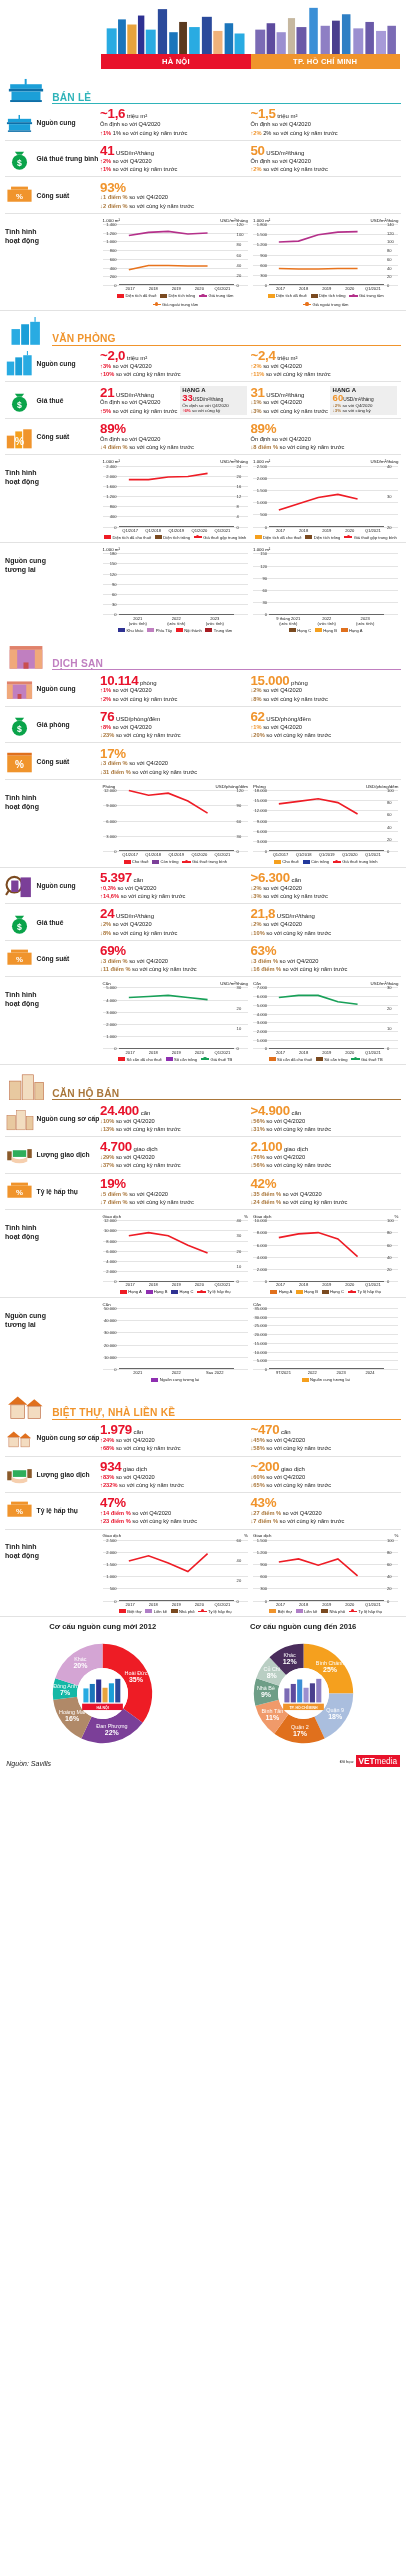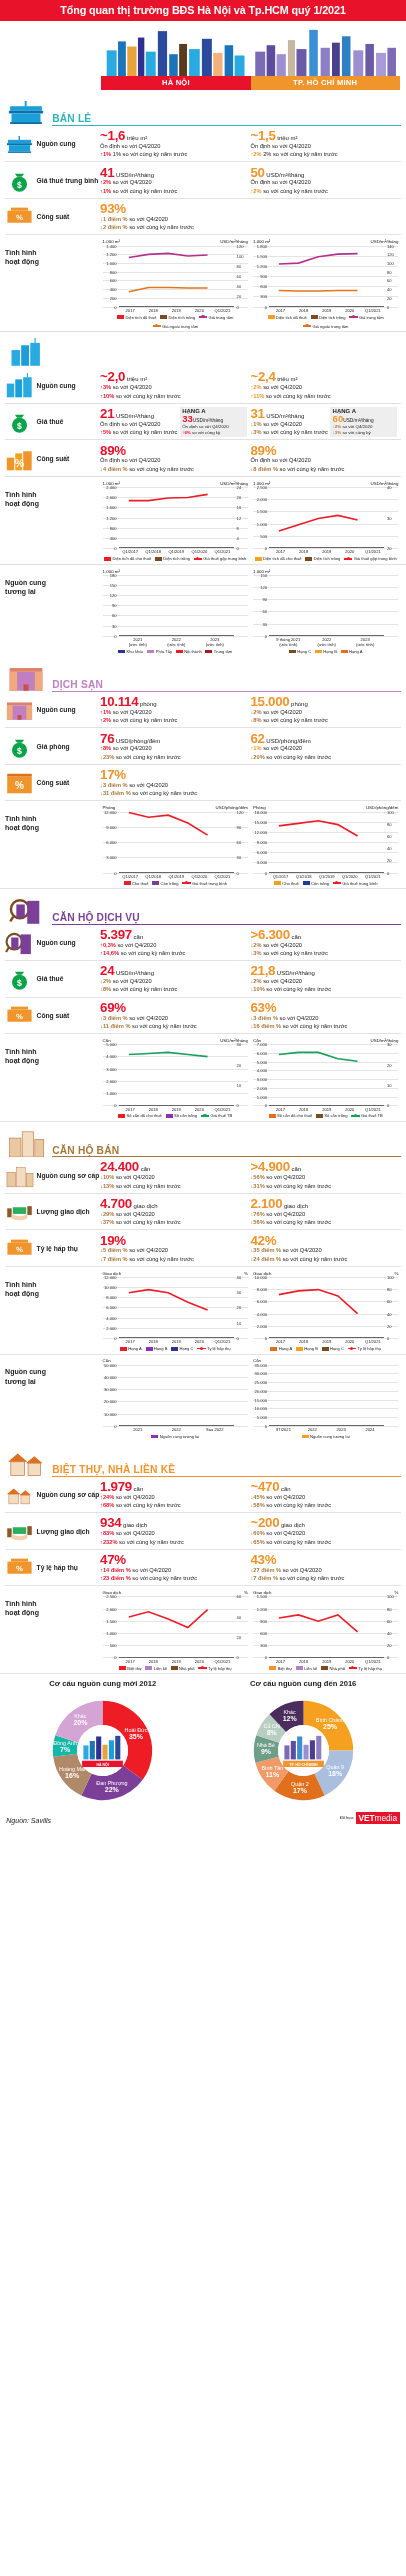--- a/index.html
+++ b/index.html
@@ -93,21 +93,20 @@
   .vet { display:flex; align-items:center; gap:1.9px; }
   .vet .dh { font-size:4.1px; font-style:italic; }
   .vet .logo { background:#e8122b; color:#fff; font-weight:bold; font-size:8.3px; padding:1.3px 2.5px; }
   .vet .logo em { font-style:normal; font-weight:normal; }
 </style>
 </head>
 <body>
 
 <div class="page">
 
-  <div class="title-bar">Tổng quan thị trường BĐS Hà Nội và Tp.HCM quý 1/2021</div>
 
   <div class="city-row">
     <div class="city-spacer"></div>
     <div class="city-col hn">
       <div class="skyline">
         <svg width="100%" height="50" viewBox="0 0 210 78" preserveAspectRatio="none">
           <rect x="8" y="38" width="14" height="40" fill="#29abe2"></rect>
           <rect x="24" y="24" width="11" height="54" fill="#1b75bb"></rect>
           <rect x="37" y="32" width="13" height="46" fill="#e8a33d"></rect>
           <rect x="52" y="18" width="9" height="60" fill="#2e3192"></rect>
@@ -403,20 +402,23 @@
     </div>
       </div>
       <div>
         <div class="sec-head">
       <div class="sec-icon"><svg width="42" height="29" viewBox="0 0 52 48">
               <rect x="2" y="20" width="14" height="26" fill="#29abe2"></rect>
               <rect x="18" y="12" width="13" height="34" fill="#1b9fd8"></rect>
               <rect x="33" y="8" width="16" height="38" fill="#29abe2"></rect>
               <rect x="40" y="0" width="2" height="8" fill="#29abe2"></rect>
             </svg></div>
+      <div class="sec-title-wrap" style="border-bottom-color:#f0942c">
+        <div class="sec-title" style="color:#f0942c">VĂN PHÒNG</div>
+      </div>
         </div>
         <div class="rows">
           <div class="mrow">
       <div class="mlabel">
         <span class="ic"><svg width="29" height="25.4" viewBox="0 0 52 48">
                   <rect x="2" y="20" width="14" height="26" fill="#29abe2"></rect>
                   <rect x="18" y="12" width="13" height="34" fill="#1b9fd8"></rect>
                   <rect x="33" y="8" width="16" height="38" fill="#29abe2"></rect>
                   <rect x="40" y="0" width="2" height="8" fill="#29abe2"></rect>
                 </svg></span>
@@ -994,31 +996,20 @@
               </span>
               <span class="li">
                 <i class="swline" style="background:#ee1c25"></i>
                 <span>Giá thuê trung bình</span>
               </span>
             </div>
           </div>
     </div>
       </div>
       <div>
-        <div class="sec-head">
-      <div class="sec-icon"><svg width="42" height="29" viewBox="0 0 56 48">
-              <circle cx="18" cy="22" r="15" fill="none" stroke="#7b4a20" stroke-width="4"></circle>
-              <rect x="30" y="8" width="20" height="38" fill="#7b3f98"></rect>
-              <rect x="12" y="14" width="14" height="22" fill="#7b3f98"></rect>
-              <line x1="7" y1="34" x2="2" y2="42" stroke="#7b4a20" stroke-width="4"></line>
-            </svg></div>
-      <div class="sec-title-wrap" style="border-bottom-color:#7b3f98">
-        <div class="sec-title" style="color:#7b3f98">CĂN HỘ DỊCH VỤ</div>
-      </div>
-        </div>
         <div class="rows">
           <div class="mrow">
       <div class="mlabel">
         <span class="ic"><svg width="29" height="25.4" viewBox="0 0 56 48">
                   <circle cx="18" cy="22" r="15" fill="none" stroke="#7b4a20" stroke-width="4"></circle>
                   <rect x="30" y="8" width="20" height="38" fill="#7b3f98"></rect>
                   <rect x="12" y="14" width="14" height="22" fill="#7b3f98"></rect>
                   <line x1="7" y1="34" x2="2" y2="42" stroke="#7b4a20" stroke-width="4"></line>
                 </svg></span>
         <span class="tx">Nguồn cung</span>

